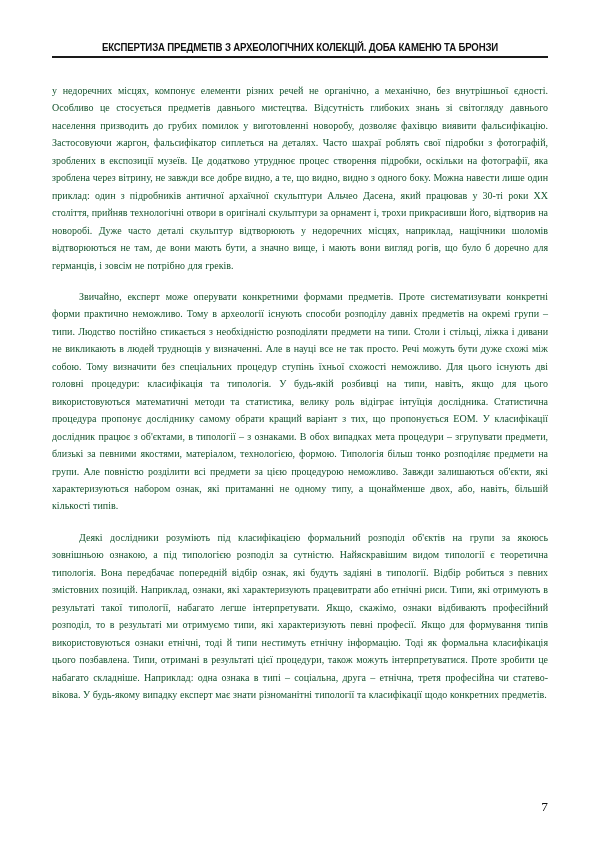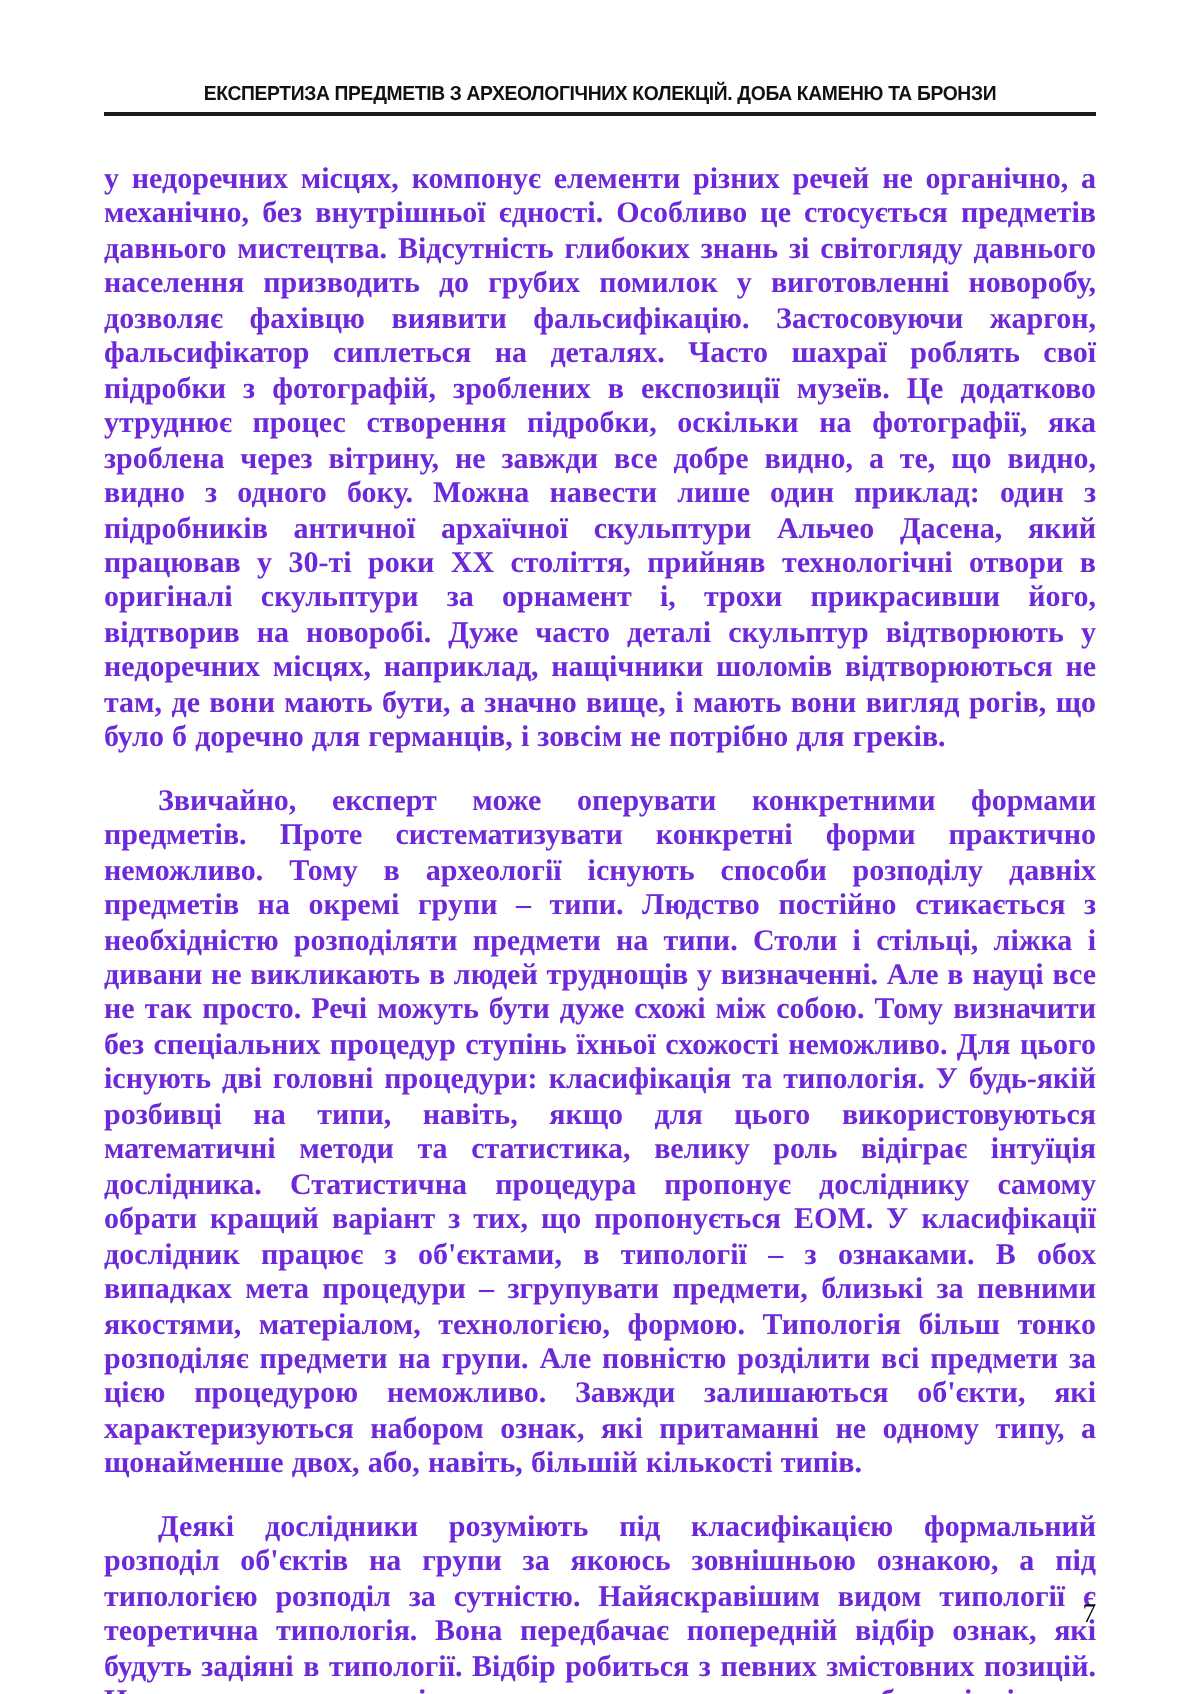--- a/index.html
+++ b/index.html
@@ -52,29 +52,28 @@
   
   .body-block {
     position: absolute;
     left: 52px;
     top: 82px;
     width: 496px;
   }
 
   .para {
     margin: 0;
-    font-size: 15px;
+    font-size: 10px;
     line-height: 17.45px;
     text-align: justify;
     text-justify: inter-word;
     text-indent: 0;
     hyphens: manual;
     word-spacing: 0.02em;
-    color: #6d28d9;
-    font-weight: bold;
+    color: #14532d;
   }
   .para + .para {
     margin-top: 14px;
   }
   .para.indented {
     text-indent: 27px;
   }
 
   
   .page-number {

